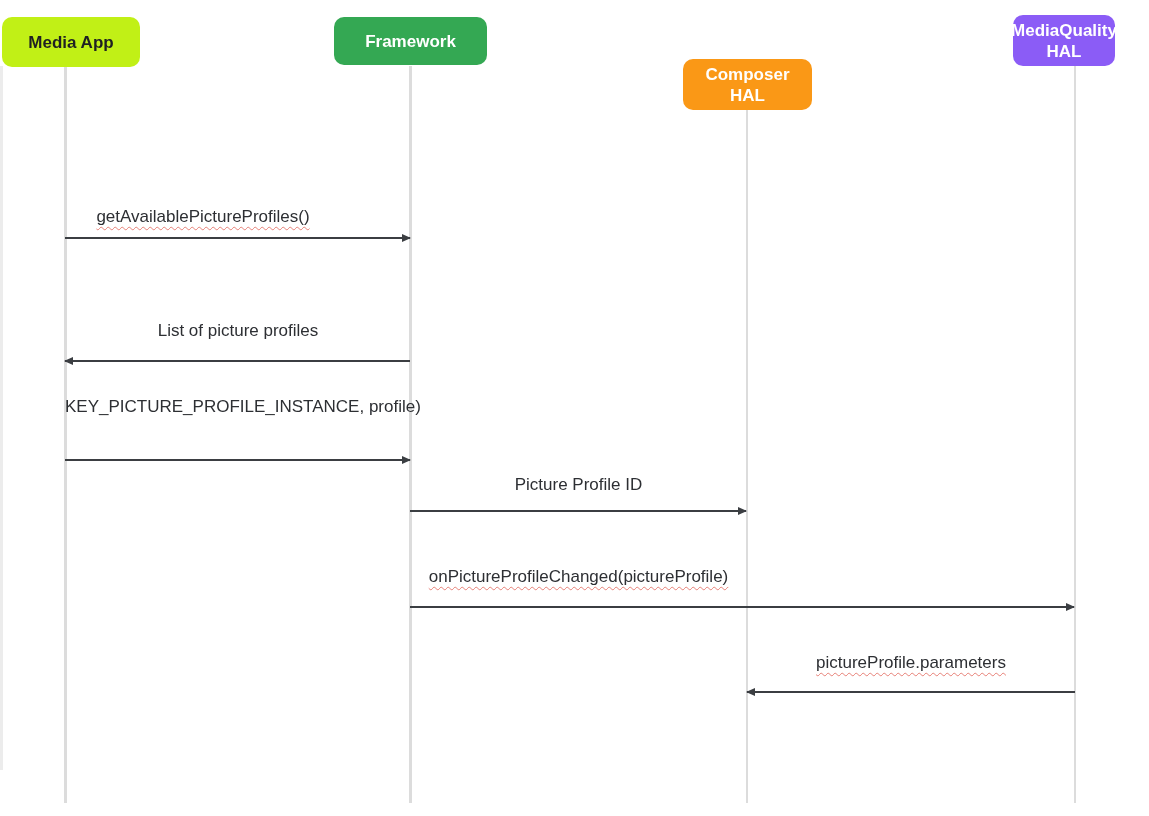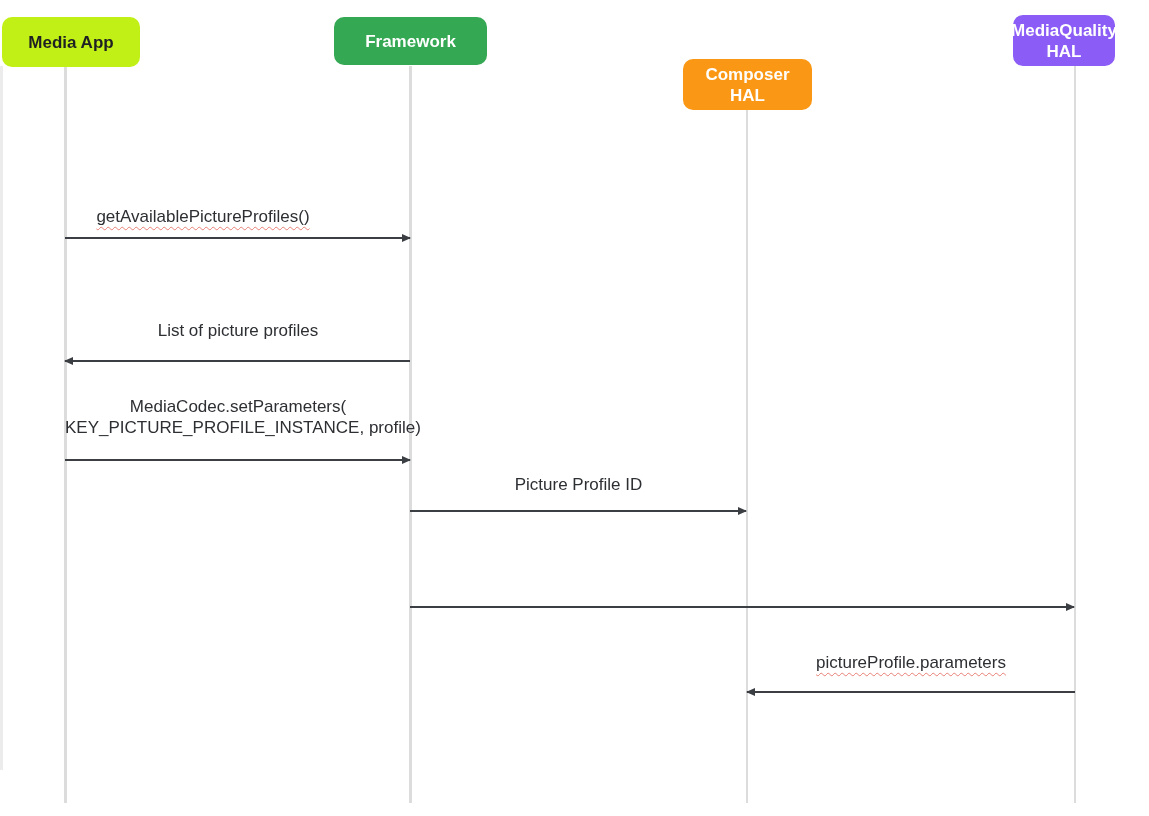--- a/index.html
+++ b/index.html
@@ -122,28 +122,28 @@
   <div class="lifeline ll3"></div>
   <div class="lifeline ll4"></div>
 
   <div class="lbl lbl1 squiggle">getAvailablePictureProfiles()</div>
   <div class="arrow a1 right"></div>
 
   <div class="lbl lbl2">List of picture profiles</div>
   <div class="arrow a2 left"></div>
 
   <div class="lbl lbl3">
-    <span>MediaCodec.setParameters(</span>
     <span>KEY_PICTURE_PROFILE_INSTANCE, profile)</span>
   </div>
   <div class="arrow a3 right"></div>
 
   <div class="lbl lbl4">Picture Profile ID</div>
   <div class="arrow a4 right"></div>
 
+  <div class="lbl lbl5 squiggle">onPictureProfileChanged(pictureProfile)</div>
   <div class="arrow a5 right"></div>
 
   <div class="lbl lbl6 squiggle">pictureProfile.parameters</div>
   <div class="arrow a6 left"></div>
 
   <div class="actor actor2">Framework</div>
   <div class="actor actor1">Media App</div>
   <div class="actor actor3">Composer
 HAL</div>
   <div class="actor actor4">MediaQuality

